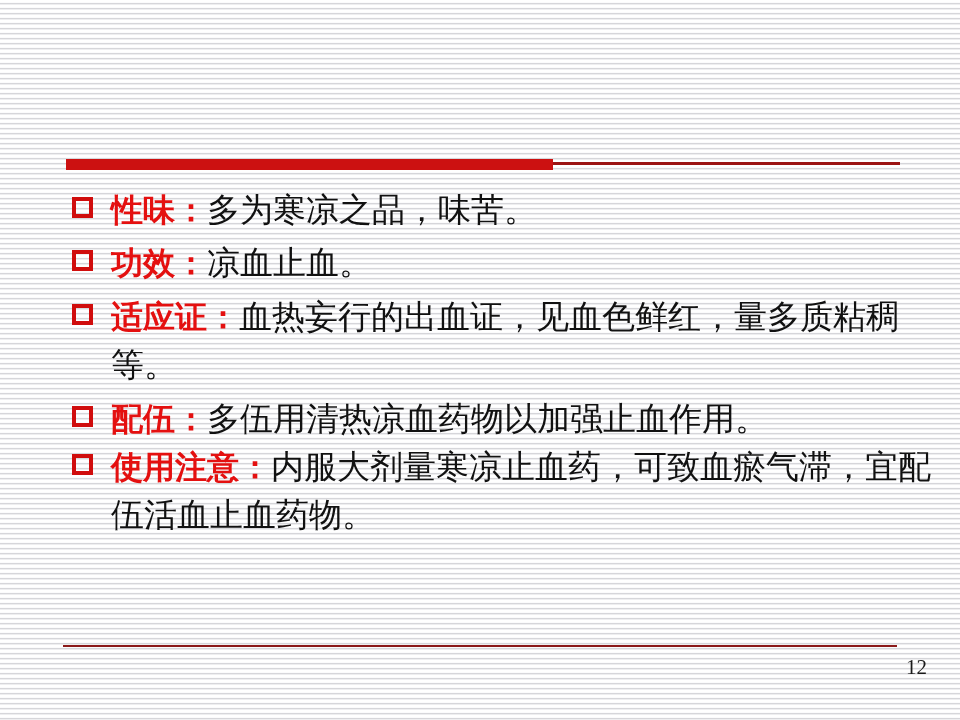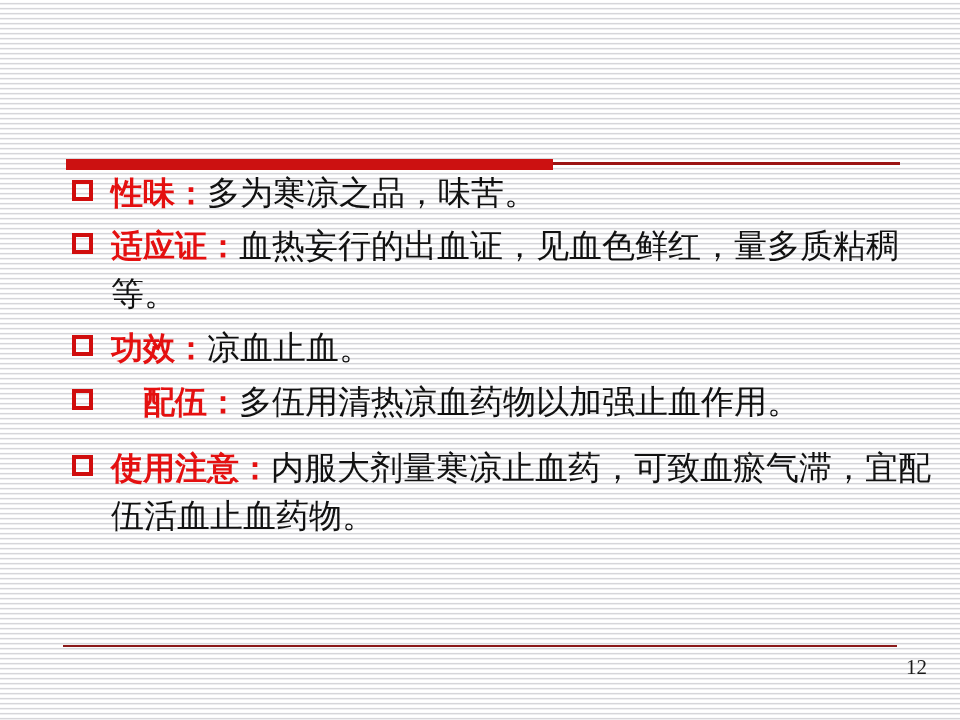--- a/index.html
+++ b/index.html
@@ -74,21 +74,21 @@
     top: 3px;
     width: 347px;
     height: 3px;
     background: #9c1414;
   }
 
   
   .body-list {
     position: absolute;
     left: 72px;
-    top: 169px;
+    top: 186px;
     width: 866px;
   }
   .bullet-row {
     display: flex;
     align-items: flex-start;
     margin-bottom: 4px;
   }
   .bullet-marker {
     flex: 0 0 auto;
     width: 21px;
@@ -116,21 +116,21 @@
   .bullet-content .txt {
     font-family: "Liberation Serif", "DejaVu Serif", serif;
     color: #111111;
     font-size: 33px;
   }
 
   
   .row-1 { margin-bottom: 5px; }
   .row-2 { margin-bottom: 6px; }
   .row-3 { margin-bottom: 6px; }
-  .row-4 { margin-bottom: 18px; gap: 32px; }
+  .row-4 { margin-bottom: 0; }
   .row-5 { margin-bottom: 12px; justify-content: center; }
 
   
   .footer-rule {
     position: absolute;
     left: 63px;
     top: 645px;
     width: 834px;
     height: 2px;
     background: #8b1a1a;
@@ -159,31 +159,31 @@
 
   <div class="body-list">
 
     <div class="bullet-row row-1">
       <span class="bullet-marker"></span>
       <div class="bullet-content">
         <span class="lbl">性味：</span><span class="txt">多为寒凉之品，味苦。</span>
       </div>
     </div>
 
+    <div class="bullet-row row-2">
+      <span class="bullet-marker"></span>
+      <div class="bullet-content">
+        <span class="lbl">功效：</span><span class="txt">凉血止血。</span>
+      </div>
+    </div>
+
     <div class="bullet-row row-3">
       <span class="bullet-marker"></span>
       <div class="bullet-content">
         <span class="lbl">适应证：</span><span class="txt">血热妄行的出血证，见血色鲜红，量多质粘稠等。</span>
-      </div>
-    </div>
-
-    <div class="bullet-row row-2">
-      <span class="bullet-marker"></span>
-      <div class="bullet-content">
-        <span class="lbl">功效：</span><span class="txt">凉血止血。</span>
       </div>
     </div>
 
     <div class="bullet-row row-4">
       <span class="bullet-marker"></span>
       <div class="bullet-content">
         <span class="lbl">配伍：</span><span class="txt">多伍用清热凉血药物以加强止血作用。</span>
       </div>
     </div>
 

